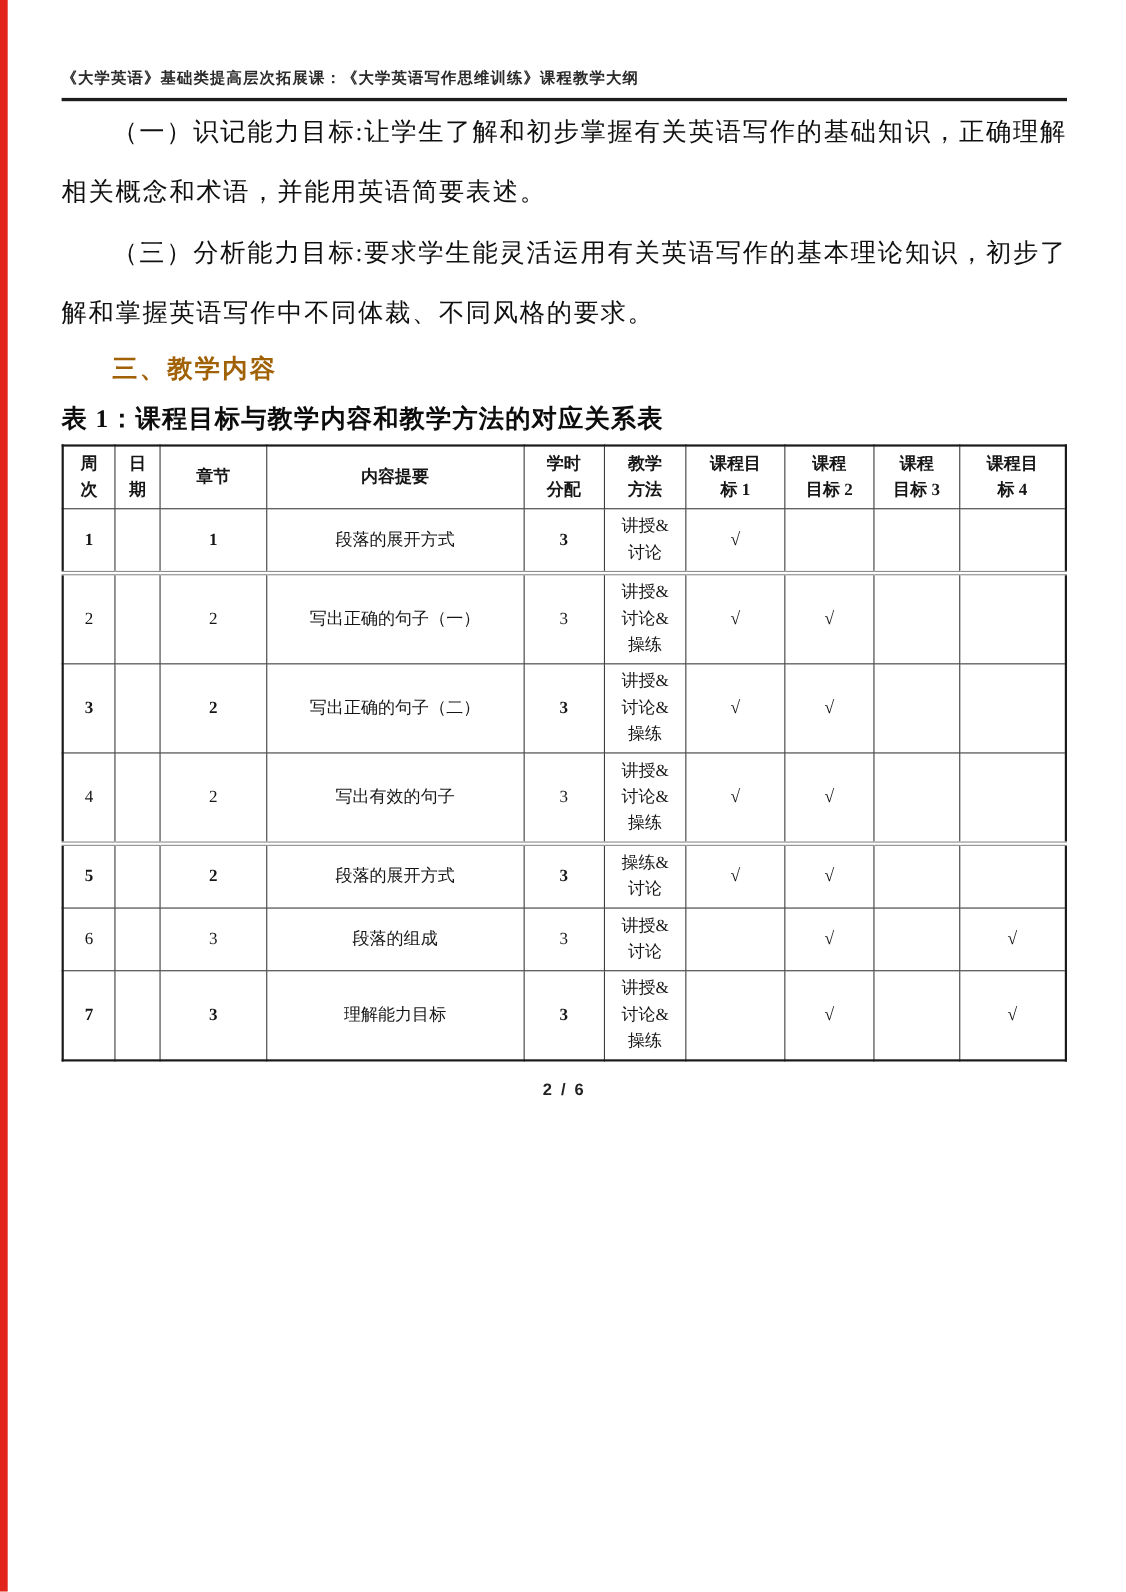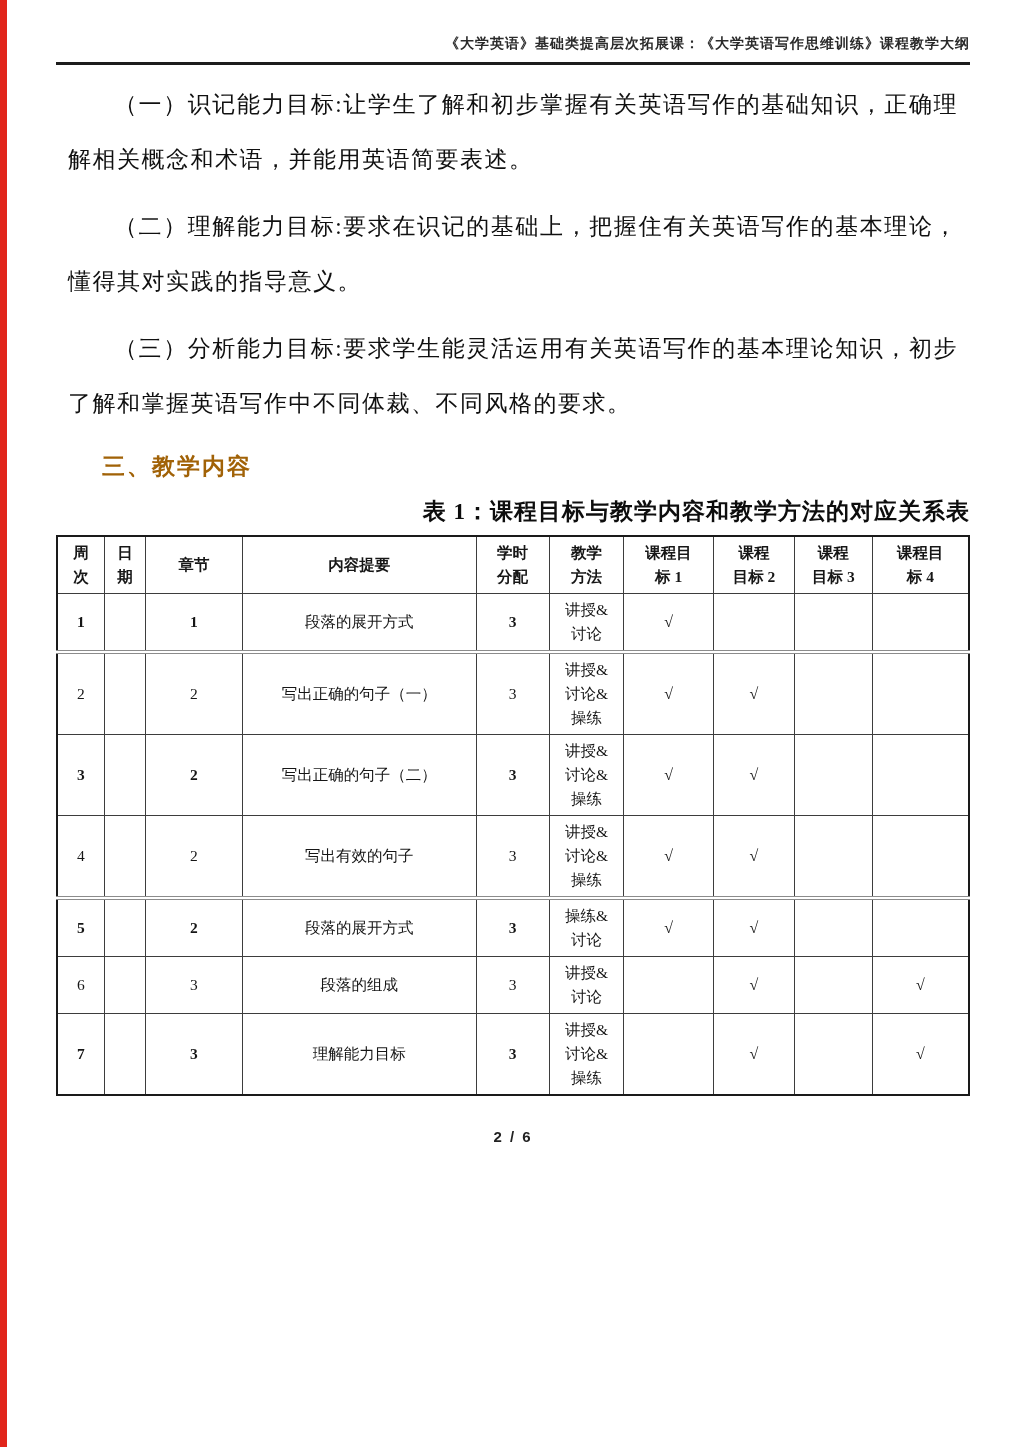--- a/index.html
+++ b/index.html
@@ -4,75 +4,74 @@
 <style>
   html,body{margin:0;padding:0;}
   body{
     width:1024px;height:1447px;position:relative;overflow:hidden;
     background:#ffffff;color:#141414;
     font-family:"Liberation Serif","DejaVu Serif",serif;
   }
   .red-strip{position:absolute;left:0;top:0;width:7px;height:1447px;background:#e1251b;}
   .page{padding:0 54px 0 56px;}
   .doc-header{
-    padding-top:35px;padding-bottom:9px;
+    padding-top:62px;padding-bottom:9px;
     border-bottom:3px solid #1c1c1c;
-    text-align:right;
+    text-align:left;
   }
   .doc-header-text{
     font-family:"Liberation Sans","DejaVu Sans",sans-serif;
     font-size:14px;font-weight:bold;color:#2b2b2b;letter-spacing:1px;
   }
   .body-text p{
-    margin:12px;font-size:23px;line-height:55px;letter-spacing:1.5px;
+    margin:0;font-size:23px;line-height:55px;letter-spacing:1.5px;
     text-align:justify;text-indent:2em;color:#101010;
   }
   .section-heading{
     margin:0;font-family:"Liberation Sans","DejaVu Sans",sans-serif;
     font-size:23px;font-weight:bold;line-height:46px;text-indent:2em;
     letter-spacing:2px;color:#a16207;
   }
   .table-title{
     margin:0;font-size:23px;font-weight:bold;line-height:46px;
-    text-align:right;letter-spacing:1px;color:#0d0d0d;
+    text-align:left;letter-spacing:1px;color:#0d0d0d;
   }
   table.schedule{
     width:100%;border-collapse:collapse;table-layout:fixed;
     border:2.5px solid #1a1a1a;
     font-size:15.5px;color:#161616;
   }
   table.schedule th, table.schedule td{
     border:1.5px solid #3d3d3d;
     text-align:center;vertical-align:middle;
     padding:4px 2px;line-height:24px;white-space:pre-line;
   }
   table.schedule thead th{font-weight:bold;font-size:15.5px;}
   table.schedule tr.thick-sep > td{border-bottom:4px double #8c8c8c;}
   td.b{font-weight:bold;}
   td.check{font-size:16px;}
   .doc-footer{
-    margin-top:32px;text-align:center;
+    margin-top:17px;text-align:center;
     font-family:"Liberation Sans","DejaVu Sans",sans-serif;
     font-size:15px;font-weight:bold;color:#222;letter-spacing:2px;
   }
 </style>
 </head>
 <body>
 
 <div class="red-strip"></div>
 
 <div class="page">
 
   <div class="doc-header">
     <div class="doc-header-text">《大学英语》基础类提高层次拓展课：《大学英语写作思维训练》课程教学大纲</div>
   </div>
 
   <div class="body-text">
     <p>（一）识记能力目标:让学生了解和初步掌握有关英语写作的基础知识，正确理解相关概念和术语，并能用英语简要表述。</p>
-    <p>（二）理解能力目标:要求在识记的基础上，把握住有关英语写作的基本理论，懂得其对实践的指导意义。</p>
     <p>（三）分析能力目标:要求学生能灵活运用有关英语写作的基本理论知识，初步了解和掌握英语写作中不同体裁、不同风格的要求。</p>
 
     <h2 class="section-heading">三、教学内容</h2>
 
     <h3 class="table-title">表 1：课程目标与教学内容和教学方法的对应关系表</h3>
 
     <table class="schedule">
       <colgroup>
           <col style="width: 5.2%;">
           <col style="width: 4.5%;">

